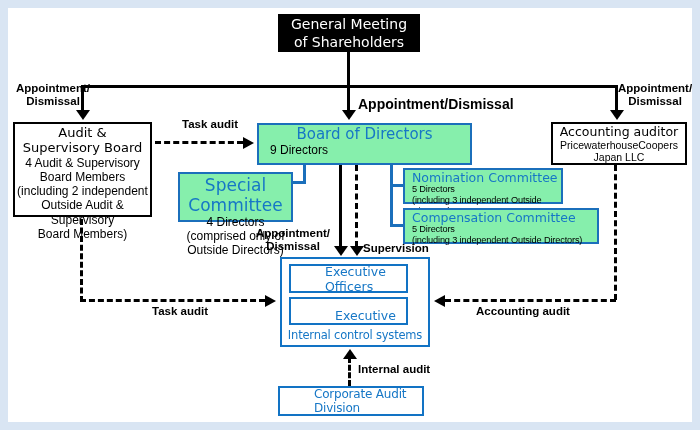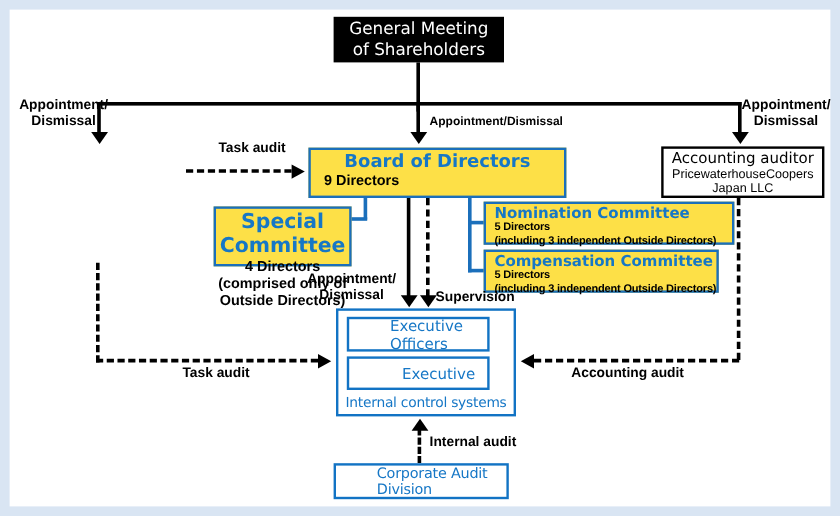--- a/index.html
+++ b/index.html
@@ -5,21 +5,21 @@
   html,body{margin:0;padding:0;background:#fff;}
   #stage{position:relative;width:700px;height:430px;background:#d9e5f3;
          font-family:"DejaVu Sans",sans-serif;overflow:hidden;}
   #canvas{position:absolute;left:8px;top:8px;right:8px;bottom:8px;background:#ffffff;}
   .abs{position:absolute;box-sizing:border-box;}
   .pre{white-space:pre-line;}
   
   .black-box{background:#000;color:#fff;text-align:center;display:flex;align-items:center;justify-content:center;
              font-size:14px;line-height:1.3;}
   .outline-box{background:#fff;border:2.5px solid #000;text-align:center;}
-  .blue-fill-box{background:#fde047;border:2.5px solid #1b6fbb;font-weight:bold;}
+  .blue-fill-box{background:#86efac;border:2.5px solid #1b6fbb;}
   .blue-line-box{background:#fff;border:2.5px solid #1273c4;padding-left:34px;}
   .t-black{font-size:13px;line-height:1.15;color:#000;}
   .t-blue{color:#1677c6;}
   .sub{font-family:"Liberation Sans",sans-serif;font-size:12px;line-height:1.18;color:#000;}
   .sub-sm{font-family:"Liberation Sans",sans-serif;font-size:9.2px;letter-spacing:-0.15px;line-height:1.2;color:#000;}
   
   .solid-h{background:#000;height:3px;}
   .solid-v{background:#000;width:3px;}
   .blue-h{background:#1b6fbb;height:3px;}
   .blue-v{background:#1b6fbb;width:3px;}
@@ -72,68 +72,77 @@
 
     <div class="abs blue-v" style="left:295px;top:155px;height:20px;"></div>
     <div class="abs blue-h" style="left:283px;top:173px;width:15px;"></div>
     <div class="abs blue-v" style="left:382px;top:155px;height:64px;"></div>
     <div class="abs blue-h" style="left:382px;top:176px;width:14px;"></div>
     <div class="abs blue-h" style="left:382px;top:216px;width:14px;"></div>
 
     <div class="abs black-box pre" style="left:270px;top:6px;width:142px;height:38px;"><span class="pre">General Meeting
 of Shareholders</span></div>
 
+    <div class="abs outline-box" style="left:5px;top:114px;width:139px;height:95px;padding-top:2px;">
+      <div class="t-black pre">Audit &amp;
+Supervisory Board</div>
+      <div class="sub pre">4 Audit &amp; Supervisory
+Board Members
+(including 2 independent
+Outside Audit &amp; Supervisory
+Board Members)</div>
+    </div>
 
     <div class="abs blue-fill-box" style="left:249px;top:115px;width:215px;height:42px;">
       <div class="t-blue" style="font-size:15px;text-align:center;line-height:1.1;margin-top:1px;">Board of Directors</div>
       <div class="sub" style="padding-left:11px;">9 Directors</div>
     </div>
 
     <div class="abs outline-box" style="left:543px;top:114px;width:136px;height:43px;padding-top:1px;">
       <div class="t-black" style="font-size:12.5px;">Accounting auditor</div>
       <div class="pre" style="font-family:'Liberation Sans',sans-serif;font-size:10.5px;line-height:1.15;">PricewaterhouseCoopers
 Japan LLC</div>
     </div>
 
     <div class="abs blue-fill-box" style="left:170px;top:164px;width:115px;height:50px;text-align:center;">
       <div class="t-blue" style="font-size:17px;margin-top:1px;">Special Committee</div>
       <div class="sub pre">4 Directors
 (comprised only of
 Outside Directors)</div>
     </div>
 
-    <div class="abs blue-fill-box" style="left:395px;top:160px;width:209px;height:36px;padding-left:7px;">
+    <div class="abs blue-fill-box" style="left:395px;top:160px;width:160px;height:36px;padding-left:7px;">
       <div class="t-blue" style="font-size:12.5px;line-height:1.05;margin-top:1px;">Nomination Committee</div>
       <div class="sub-sm">5 Directors</div>
       <div class="sub-sm">(including 3 independent Outside Directors)</div>
     </div>
 
     <div class="abs blue-fill-box" style="left:395px;top:200px;width:196px;height:36px;padding-left:7px;">
       <div class="t-blue" style="font-size:12.5px;line-height:1.05;margin-top:1px;">Compensation Committee</div>
       <div class="sub-sm">5 Directors</div>
       <div class="sub-sm">(including 3 independent Outside Directors)</div>
     </div>
 
     <div class="abs blue-line-box" style="left:272px;top:249px;width:150px;height:90px;">
       <div class="abs blue-line-box t-blue" style="left:7px;top:5px;width:119px;height:29px;border-width:2px;display:flex;align-items:center;justify-content:center;font-size:12.5px;">
           <span>Executive Officers</span>
         </div>
-      <div class="abs blue-line-box t-blue" style="left:7px;top:38px;width:119px;height:28px;border-width:2px;display:flex;align-items:center;justify-content:center;font-size:12.5px;">
+      <div class="abs blue-line-box t-blue" style="left:7px;top:38px;width:119px;height:28px;border-width:2px;display:flex;align-items:flex-end;justify-content:center;font-size:12.5px;">
           <span>Executive</span>
         </div>
       <div class="abs t-blue" style="left:0;right:0;bottom:3px;text-align:center;font-size:11.5px;letter-spacing:-0.2px;">Internal control systems</div>
     </div>
 
     <div class="abs blue-line-box t-blue" style="left:270px;top:378px;width:146px;height:30px;display:flex;align-items:center;justify-content:center;font-size:12px;letter-spacing:-0.2px;">
         <span>Corporate Audit Division</span>
       </div>
 
     <div class="abs lbl pre" style="left:0px;top:74px;width:90px;text-align:center;">Appointment/
 Dismissal</div>
-    <div class="abs lbl" style="left:350px;top:88px;font-size:10px;">Appointment/Dismissal</div>
+    <div class="abs lbl" style="left:350px;top:88px;font-size:14px;">Appointment/Dismissal</div>
     <div class="abs lbl pre" style="left:610px;top:74px;width:74px;text-align:center;">Appointment/
 Dismissal</div>
     <div class="abs lbl" style="left:164px;top:110px;width:76px;text-align:center;">Task audit</div>
     <div class="abs lbl pre" style="left:242px;top:219px;width:86px;text-align:center;">Appointment/
 Dismissal</div>
     <div class="abs lbl" style="left:355px;top:234px;">Supervision</div>
     <div class="abs lbl" style="left:127px;top:297px;width:90px;text-align:center;">Task audit</div>
     <div class="abs lbl" style="left:460px;top:297px;width:110px;text-align:center;">Accounting audit</div>
     <div class="abs lbl" style="left:350px;top:355px;">Internal audit</div>
 

